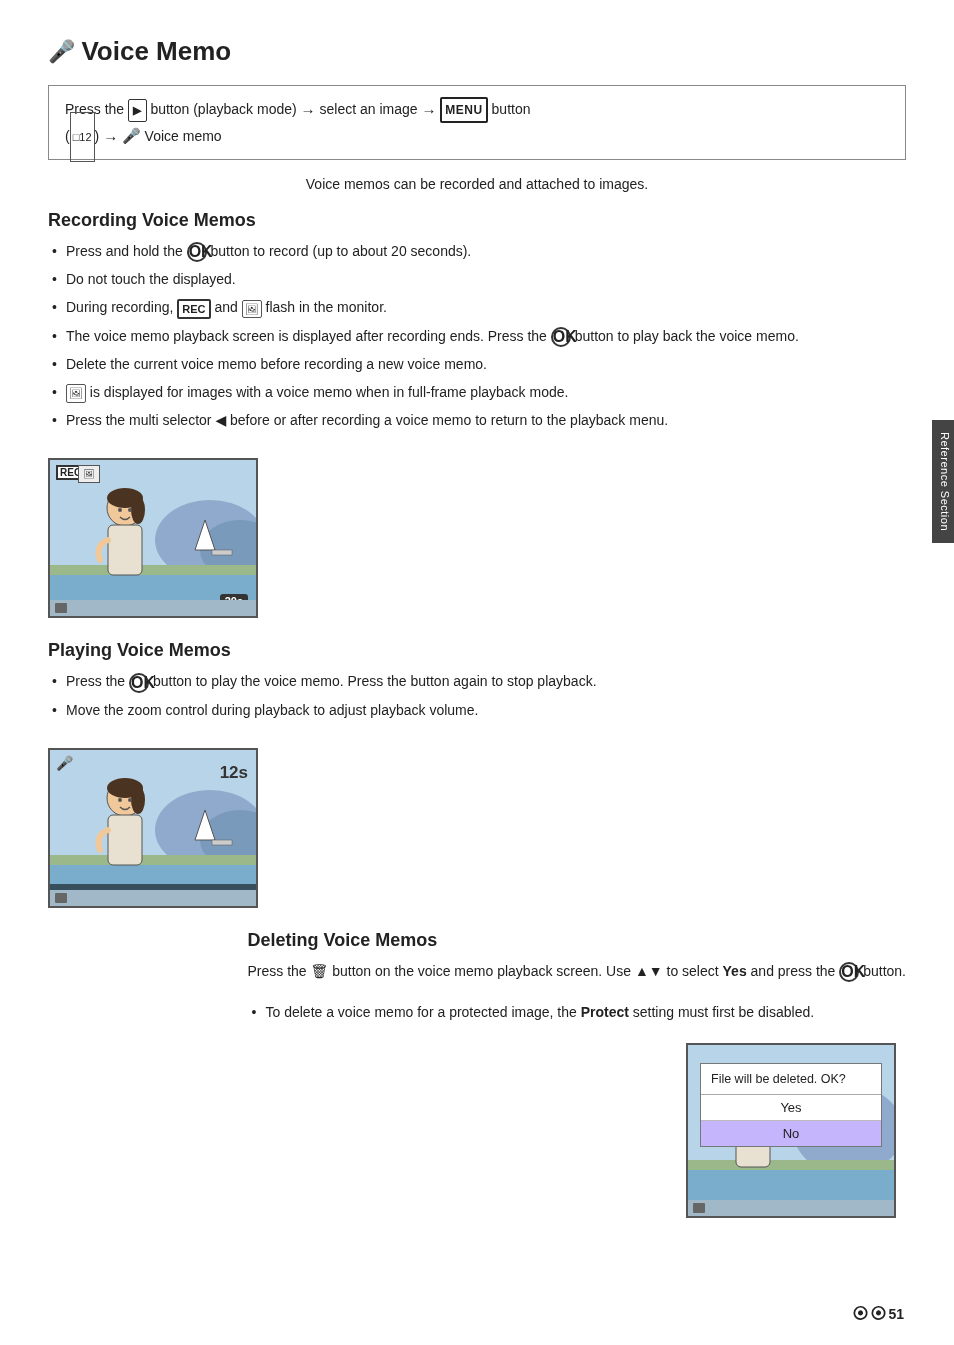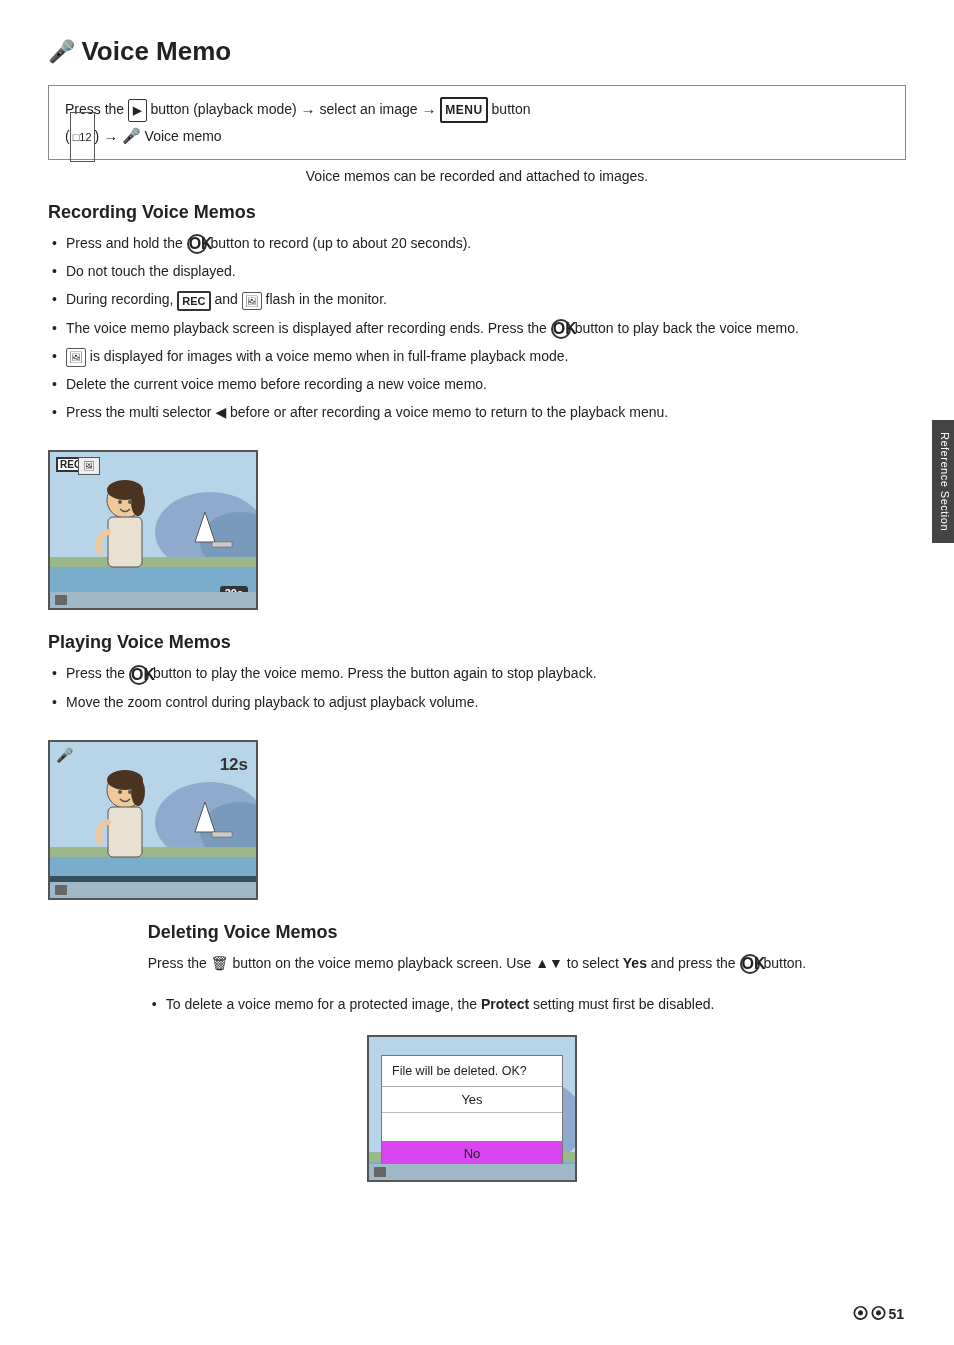--- a/index.html
+++ b/index.html
@@ -17,21 +17,21 @@
       font-size: 26px;
       font-weight: bold;
       margin-bottom: 18px;
       display: flex;
       align-items: center;
       gap: 6px;
     }
     .instruction-box {
       border: 1.5px solid #888;
       padding: 10px 16px;
-      margin-bottom: 8px;
+      margin-bottom: 16px;
       font-size: 14px;
       line-height: 1.7;
     }
     .instruction-box .icon-playback {
       display: inline-block;
       border: 1.5px solid #333;
       padding: 1px 4px;
       font-size: 11px;
       font-weight: bold;
       border-radius: 2px;
@@ -136,21 +136,21 @@
     .screen-rec {
       width: 210px;
       height: 160px;
     }
     .screen-play {
       width: 210px;
       height: 160px;
     }
     .screen-delete {
       width: 210px;
-      height: 147px;
+      height: 175px;
       background: #c8dde8;
     }
     
     .rec-top-left {
       position: absolute;
       top: 5px;
       left: 6px;
       font-size: 10px;
       font-weight: 900;
       border: 2px solid #333;
@@ -249,22 +249,21 @@
     .delete-dialog-yes {
       padding: 5px 10px;
       font-size: 13px;
       text-align: center;
       border-bottom: 1px solid #bbb;
     }
     .delete-dialog-no {
       padding: 5px 10px;
       font-size: 13px;
       text-align: center;
-      background: #d946ef;
-      margin-top: 28px;
+      background: #c4b5fd;
     }
     
     .reference-tab {
       position: absolute;
       right: 0;
       top: 420px;
       width: 22px;
       background: #444;
       color: #fff;
       font-size: 11px;
@@ -331,22 +330,22 @@
 
 <div class="section-block">
   <div class="two-col">
     <div class="text-col">
       <h2 class="section-title">Recording Voice Memos</h2>
       <ul class="bullet-list">
         <li>Press and hold the <span class="ok-btn">OK</span> button to record (up to about 20 seconds).</li>
         <li>Do not touch the displayed.</li>
         <li>During recording, <span class="rec-badge">REC</span> and <span class="img-icon">🖼</span> flash in the monitor.</li>
         <li>The voice memo playback screen is displayed after recording ends. Press the <span class="ok-btn">OK</span> button to play back the voice memo.</li>
+        <li>Delete the current voice memo before recording a new voice memo.</li>
         <li><span class="img-icon">🖼</span> is displayed for images with a voice memo when in full-frame playback mode.</li>
-        <li>Delete the current voice memo before recording a new voice memo.</li>
         <li>Press the multi selector ◀ before or after recording a voice memo to return to the playback menu.</li>
       </ul>
     </div>
     <div class="img-col">
       <div class="camera-screen screen-rec">
 
         <svg width="210" height="160" style="position:absolute;top:0;left:0;">
 
           <rect width="210" height="160" fill="#b8d4e8"></rect>
 
@@ -428,21 +427,21 @@
 
         <div style="position:absolute;bottom:0;left:0;right:0;height:16px;background:#a0b8c8;">
           <div class="bottom-bar-icon" style="margin-top:3px;margin-left:5px;"></div>
         </div>
       </div>
     </div>
   </div>
 </div>
 
 <div class="section-block">
-  <div class="two-col" style="align-items:center;gap:13px;">
+  <div class="two-col" style="align-items:flex-end;gap:13px;">
     <div class="text-col">
       <h2 class="section-title">Deleting Voice Memos</h2>
       <p style="font-size:14px;margin-bottom:20px;line-height:1.5;">Press the 🗑 button on the voice memo playback screen. Use ▲▼ to select <span class="bold-text">Yes</span> and press the <span class="ok-btn">OK</span> button.</p>
       <ul class="bullet-list">
         <li>To delete a voice memo for a protected image, the <span class="bold-text">Protect</span> setting must first be disabled.</li>
       </ul>
     </div>
     <div class="img-col">
       <div class="camera-screen screen-delete">
         <svg width="210" height="175" style="position:absolute;top:0;left:0;">

